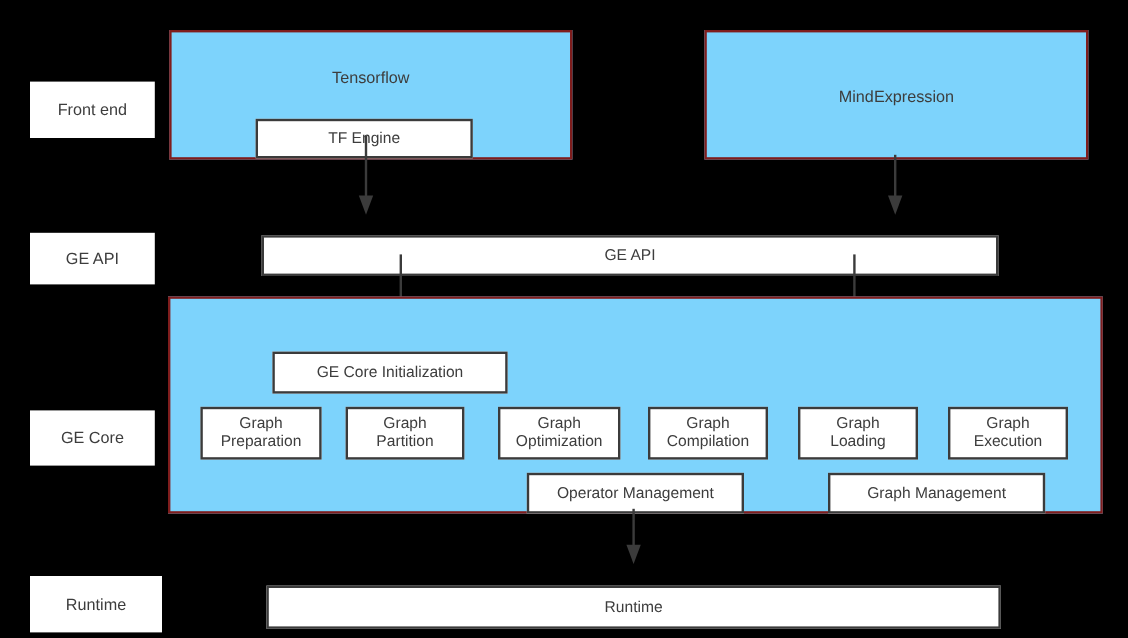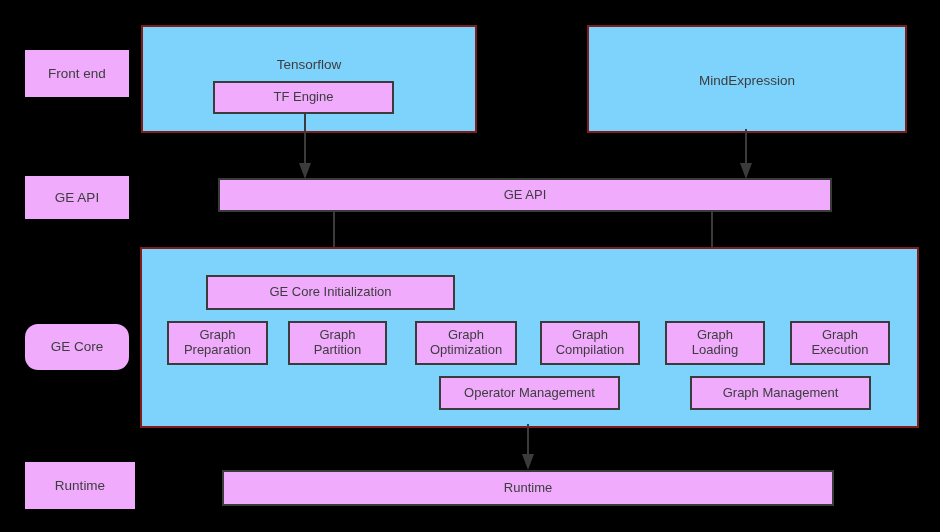--- a/index.html
+++ b/index.html
@@ -11,30 +11,31 @@
     position: relative;
     width: 940px;
     height: 532px;
     background: #000000;
     overflow: hidden;
     font-family: "Liberation Sans", sans-serif;
   }
   .box {
     position: absolute;
     box-sizing: border-box;
-    background: #f0abfc;
+    background: #ffffff;
     border: 2px solid #3b3b3b;
     color: #3d3d3d;
     display: flex;
     align-items: center;
     justify-content: center;
     text-align: center;
     line-height: 1.15;
     font-size: 13px;
     white-space: pre-line;
+    margin-top: 18px;
   }
   .plain {
     border: none;
   }
   .layer-label {
     font-size: 13.5px;
     color: #3d3d3d;
   }
   .container-box {
     background: #7dd3fc;
@@ -59,21 +60,21 @@
 </style>
 </head>
 <body>
 
 <div id="canvas">
 
   <div class="box plain layer-label" style="left:25px; top:50px; width:104px; height:47px;">Front end</div>
 
   <div class="box plain layer-label" style="left:25px; top:176px; width:104px; height:43px;">GE API</div>
 
-  <div class="box plain layer-label" style="left:25px; top:324px; width:104px; height:46px;border-radius:13px;">GE Core</div>
+  <div class="box plain layer-label" style="left:25px; top:324px; width:104px; height:46px;">GE Core</div>
 
   <div class="box plain layer-label" style="left:25px; top:462px; width:110px; height:47px;">Runtime</div>
 
   <div class="container-box" style="position:absolute; left:141px; top:25px; width:332px; height:104px;">
     <div class="grp-title" style="top:30px;">Tensorflow</div>
   </div>
   <div class="box" style="left:213px; top:81px; width:181px; height:33px;">TF Engine</div>
 
   <div class="container-box" style="position:absolute; left:587px; top:25px; width:316px; height:104px;">
     <div class="grp-title" style="top:46px;">MindExpression</div>
@@ -104,21 +105,21 @@
 
   <div class="arrow" style="left:703px; top:212px;">
     <svg width="18" height="65">
       <line x1="9" y1="0" x2="9" y2="53" stroke="#3b3b3b" stroke-width="2"></line>
       <polygon points="9,64 3,48 15,48" fill="#3b3b3b"></polygon>
     </svg>
   </div>
 
   <div class="container-box" style="position:absolute; left:140px; top:247px; width:775px; height:177px;"></div>
 
-  <div class="box" style="left:206px; top:275px; width:249px; height:35px;">GE Core Initialization</div>
+  <div class="box" style="left:227px; top:275px; width:196px; height:35px;">GE Core Initialization</div>
 
   <div class="box" style="left:167px; top:321px; width:101px; height:44px;">Graph
 Preparation</div>
   <div class="box" style="left:288px; top:321px; width:99px; height:44px;">Graph
 Partition</div>
   <div class="box" style="left:415px; top:321px; width:102px; height:44px;">Graph
 Optimization</div>
   <div class="box" style="left:540px; top:321px; width:100px; height:44px;">Graph
 Compilation</div>
   <div class="box" style="left:665px; top:321px; width:100px; height:44px;">Graph

